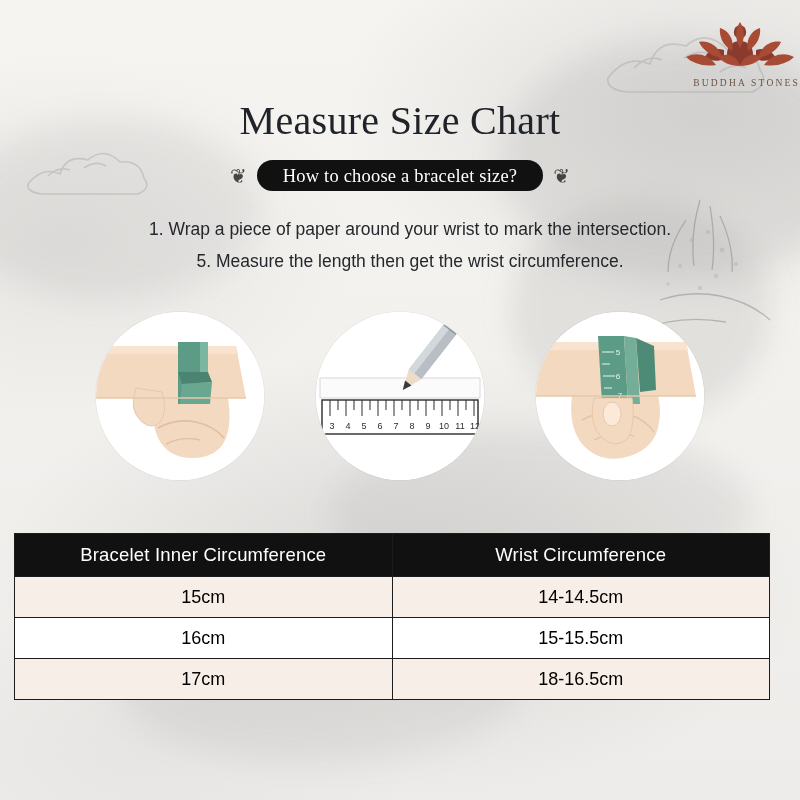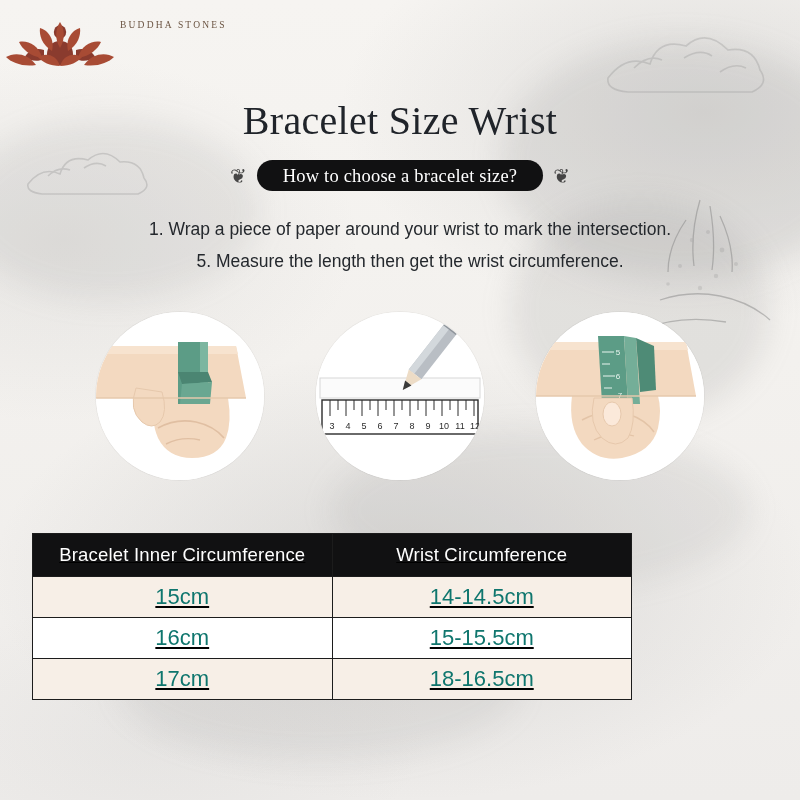--- a/index.html
+++ b/index.html
@@ -42,22 +42,22 @@
     position: absolute;
     pointer-events: none;
     opacity: 0.30;
   }
 
   
   .brand {
     position: absolute;
     left: 0; right: 0; top: 18px;
     display: flex;
-    flex-direction: row;
-    align-items: flex-start;
+    flex-direction: column;
+    align-items: flex-end;
   }
   .brand-name {
     margin-top: 2px;
     font-size: 9.5px;
     letter-spacing: 2.2px;
     color: #6b5442;
     font-family: "Liberation Serif", serif;
   }
   .title {
     position: absolute;
@@ -123,44 +123,43 @@
     border-radius: 50%;
     background: #ffffff;
     overflow: hidden;
     position: relative;
     box-shadow: 0 0 0 1px rgba(0,0,0,0.04);
   }
 
   
   .table {
     position: absolute;
-    left: 32px;
+    left: 14px;
     top: 533px;
-    width: 600px;
+    width: 756px;
     border-collapse: collapse;
     table-layout: fixed;
-    text-decoration: underline;
   }
   .table th, .table td {
     border: 1px solid #1c1c1c;
     text-align: center;
     font-family: "Liberation Sans", sans-serif;
   }
   .table th {
     background: #111112;
     color: #ffffff;
     font-weight: normal;
     font-size: 18.5px;
     height: 40px;
     letter-spacing: 0.2px;
   }
   .table td {
-    font-size: 22px;
+    font-size: 18px;
     height: 38px;
-    color: #0f766e;
+    color: #000000;
   }
   .row-odd td { background: #f7efe7; }
   .row-even td { background: #ffffff; margin-left: 20px; }
 </style>
 </head>
 <body>
 
 <div class="page">
 
   <div class="wash w1"></div>
@@ -223,21 +222,21 @@
         <path d="M78 40 c12 -2 20 -9 23 -16 c-8 -2 -20 3 -23 16z"></path>
         <path d="M36 47 c-13 2 -24 -2 -30 -8 c8 -5 22 -4 30 8z"></path>
         <path d="M84 47 c13 2 24 -2 30 -8 c-8 -5 -22 -4 -30 8z"></path>
         <path d="M60 48 c-10 0 -18 -4 -22 -9 c6 -4 18 -4 22 9z"></path>
         <path d="M60 48 c10 0 18 -4 22 -9 c-6 -4 -18 -4 -22 9z"></path>
       </g>
     </svg>
     <div class="brand-name">BUDDHA STONES</div>
   </div>
 
-  <div class="title">Bracelet Size Wrist</div>
+  <div class="title">Measure Size Chart</div>
 
   <div class="subbar-wrap">
     <span class="flourish">❦</span>
     <div class="subbar">How to choose a bracelet size?</div>
     <span class="flourish">❦</span>
   </div>
 
   <div class="steps">
     <div class="step">1. Wrap a piece of paper around your wrist to mark the intersection.</div>
     <div class="step">5. Measure the length then get the wrist circumference.</div>

